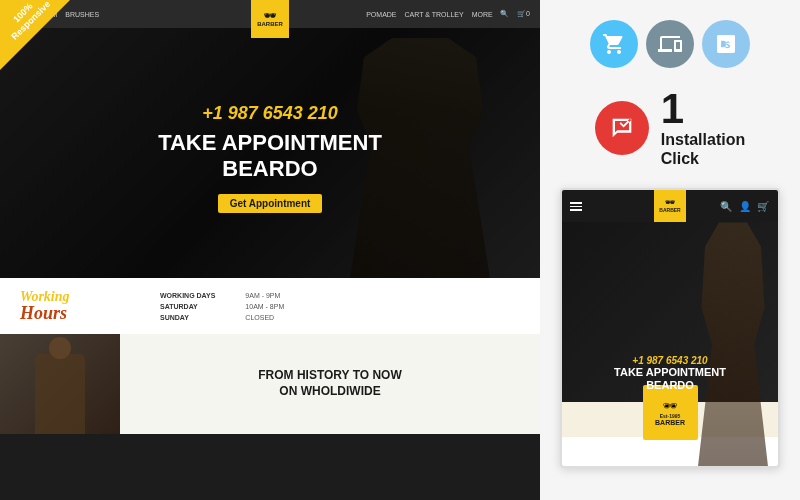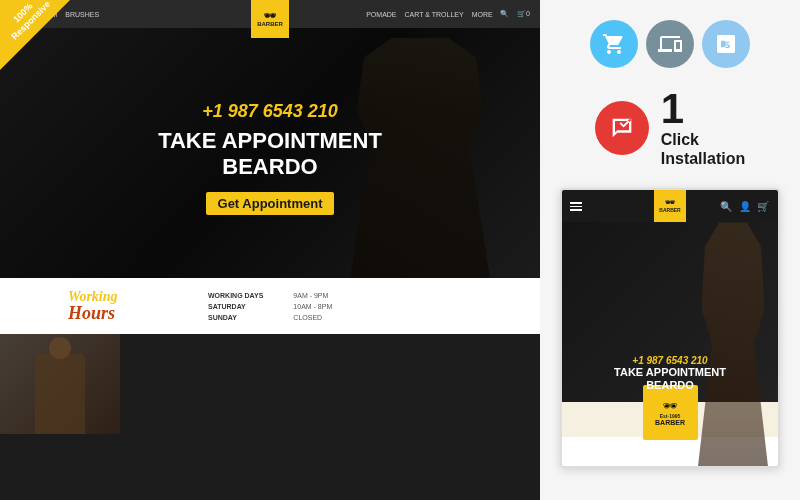--- a/index.html
+++ b/index.html
@@ -150,21 +150,21 @@
       text-transform: uppercase;
       line-height: 1.2;
       margin-bottom: 12px;
     }
 
     .hero-btn {
       background: #f5c518;
       color: #1a1a1a;
       border: none;
       padding: 4px 12px;
-      font-size: 13px;
+      font-size: 10px;
       font-weight: bold;
       cursor: pointer;
       border-radius: 2px;
     }
 
     
     .hours-section {
       background: #fff;
       padding: 12px 20px;
       display: flex;
@@ -173,21 +173,20 @@
     }
 
     .working-title {
       font-family: 'Georgia', serif;
       font-size: 18px;
       font-weight: bold;
       color: #1a1a1a;
       font-style: italic;
       line-height: 1;
       min-width: 120px;
-      margin-left: 48px;
     }
 
     .hours-table {
       display: flex;
       gap: 30px;
       font-size: 8px;
     }
 
     .hours-col {
       display: flex;
@@ -508,20 +507,24 @@
         </div>
       </div>
     </div>
 
     <div class="bottom-section">
       <div class="bottom-left-img">
         <div style="position:absolute;top:0;left:0;right:0;bottom:0;background:linear-gradient(135deg,#4a4035 0%,#2a1a10 100%);opacity:0.9;"></div>
         <div style="position:absolute;bottom:0;left:50%;transform:translateX(-50%);width:50px;height:80px;background:rgba(80,55,30,0.7);border-radius:5px 5px 0 0;"></div>
         <div style="position:absolute;bottom:75px;left:50%;transform:translateX(-50%);width:22px;height:22px;background:rgba(100,70,40,0.8);border-radius:50%;"></div>
       </div>
+      <div class="bottom-right-text">
+        <div class="bottom-text-title">FROM HISTORY TO NOW</div>
+        <div class="bottom-text-title">ON WHOLDIWIDE</div>
+      </div>
     </div>
 
   </div>
 </div>
 
 <div class="right-panel">
 
   <div class="icon-buttons-row">
     <div class="icon-btn icon-btn-cart">
       <svg viewBox="0 0 24 24">
@@ -541,22 +544,22 @@
   </div>
 
   <div class="click-installation">
     <div class="click-icon">
       <svg viewBox="0 0 24 24">
         <path d="M13.3 11.6l-3.4-3.4L11 7.1l2.3 2.3 5.4-5.4L20 5.1l-6.7 6.5zM4 4v16l4-4h12V4H4zm14 10H7.83L6 15.83V6h12v8z"></path>
       </svg>
     </div>
     <div class="click-text">
       <span class="click-number">1</span>
+      <span class="click-label">Installation</span>
       <span class="click-label">Click</span>
-      <span class="click-label">Installation</span>
     </div>
   </div>
 
   <div class="mobile-preview">
     <div class="mobile-preview-header">
       <div class="mobile-hamburger">
         <span></span>
           <span></span>
           <span></span>
       </div>

